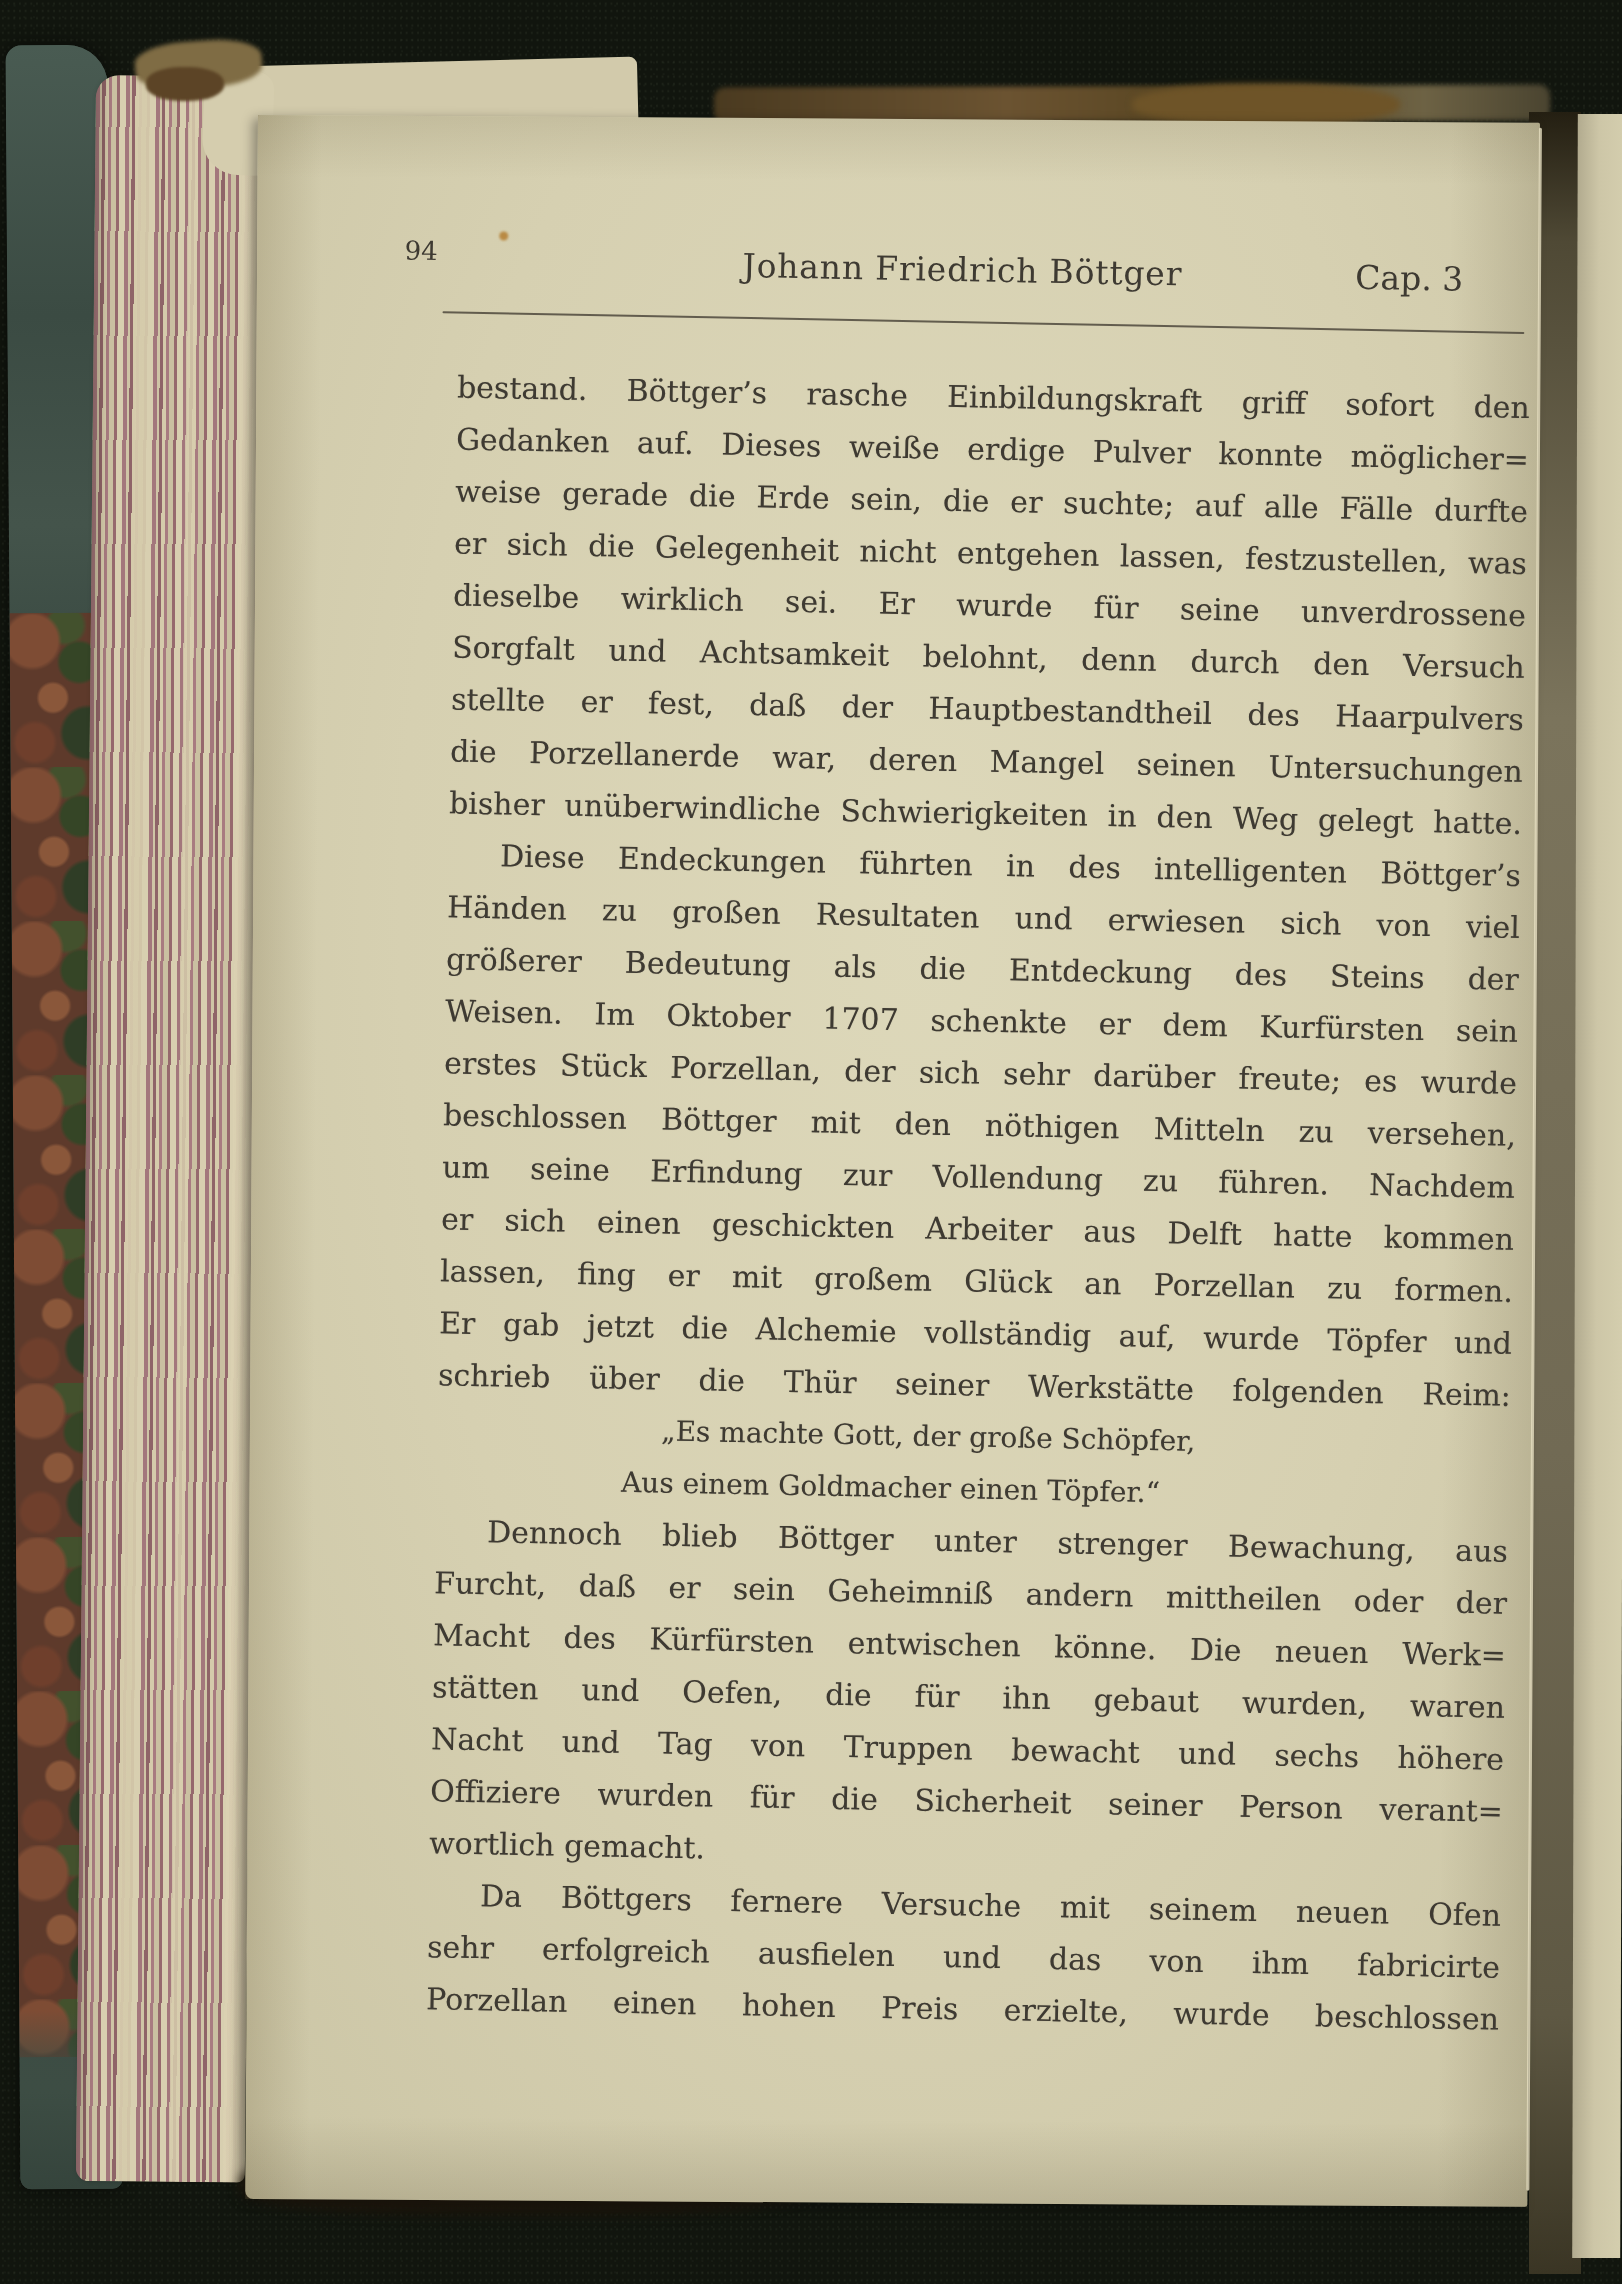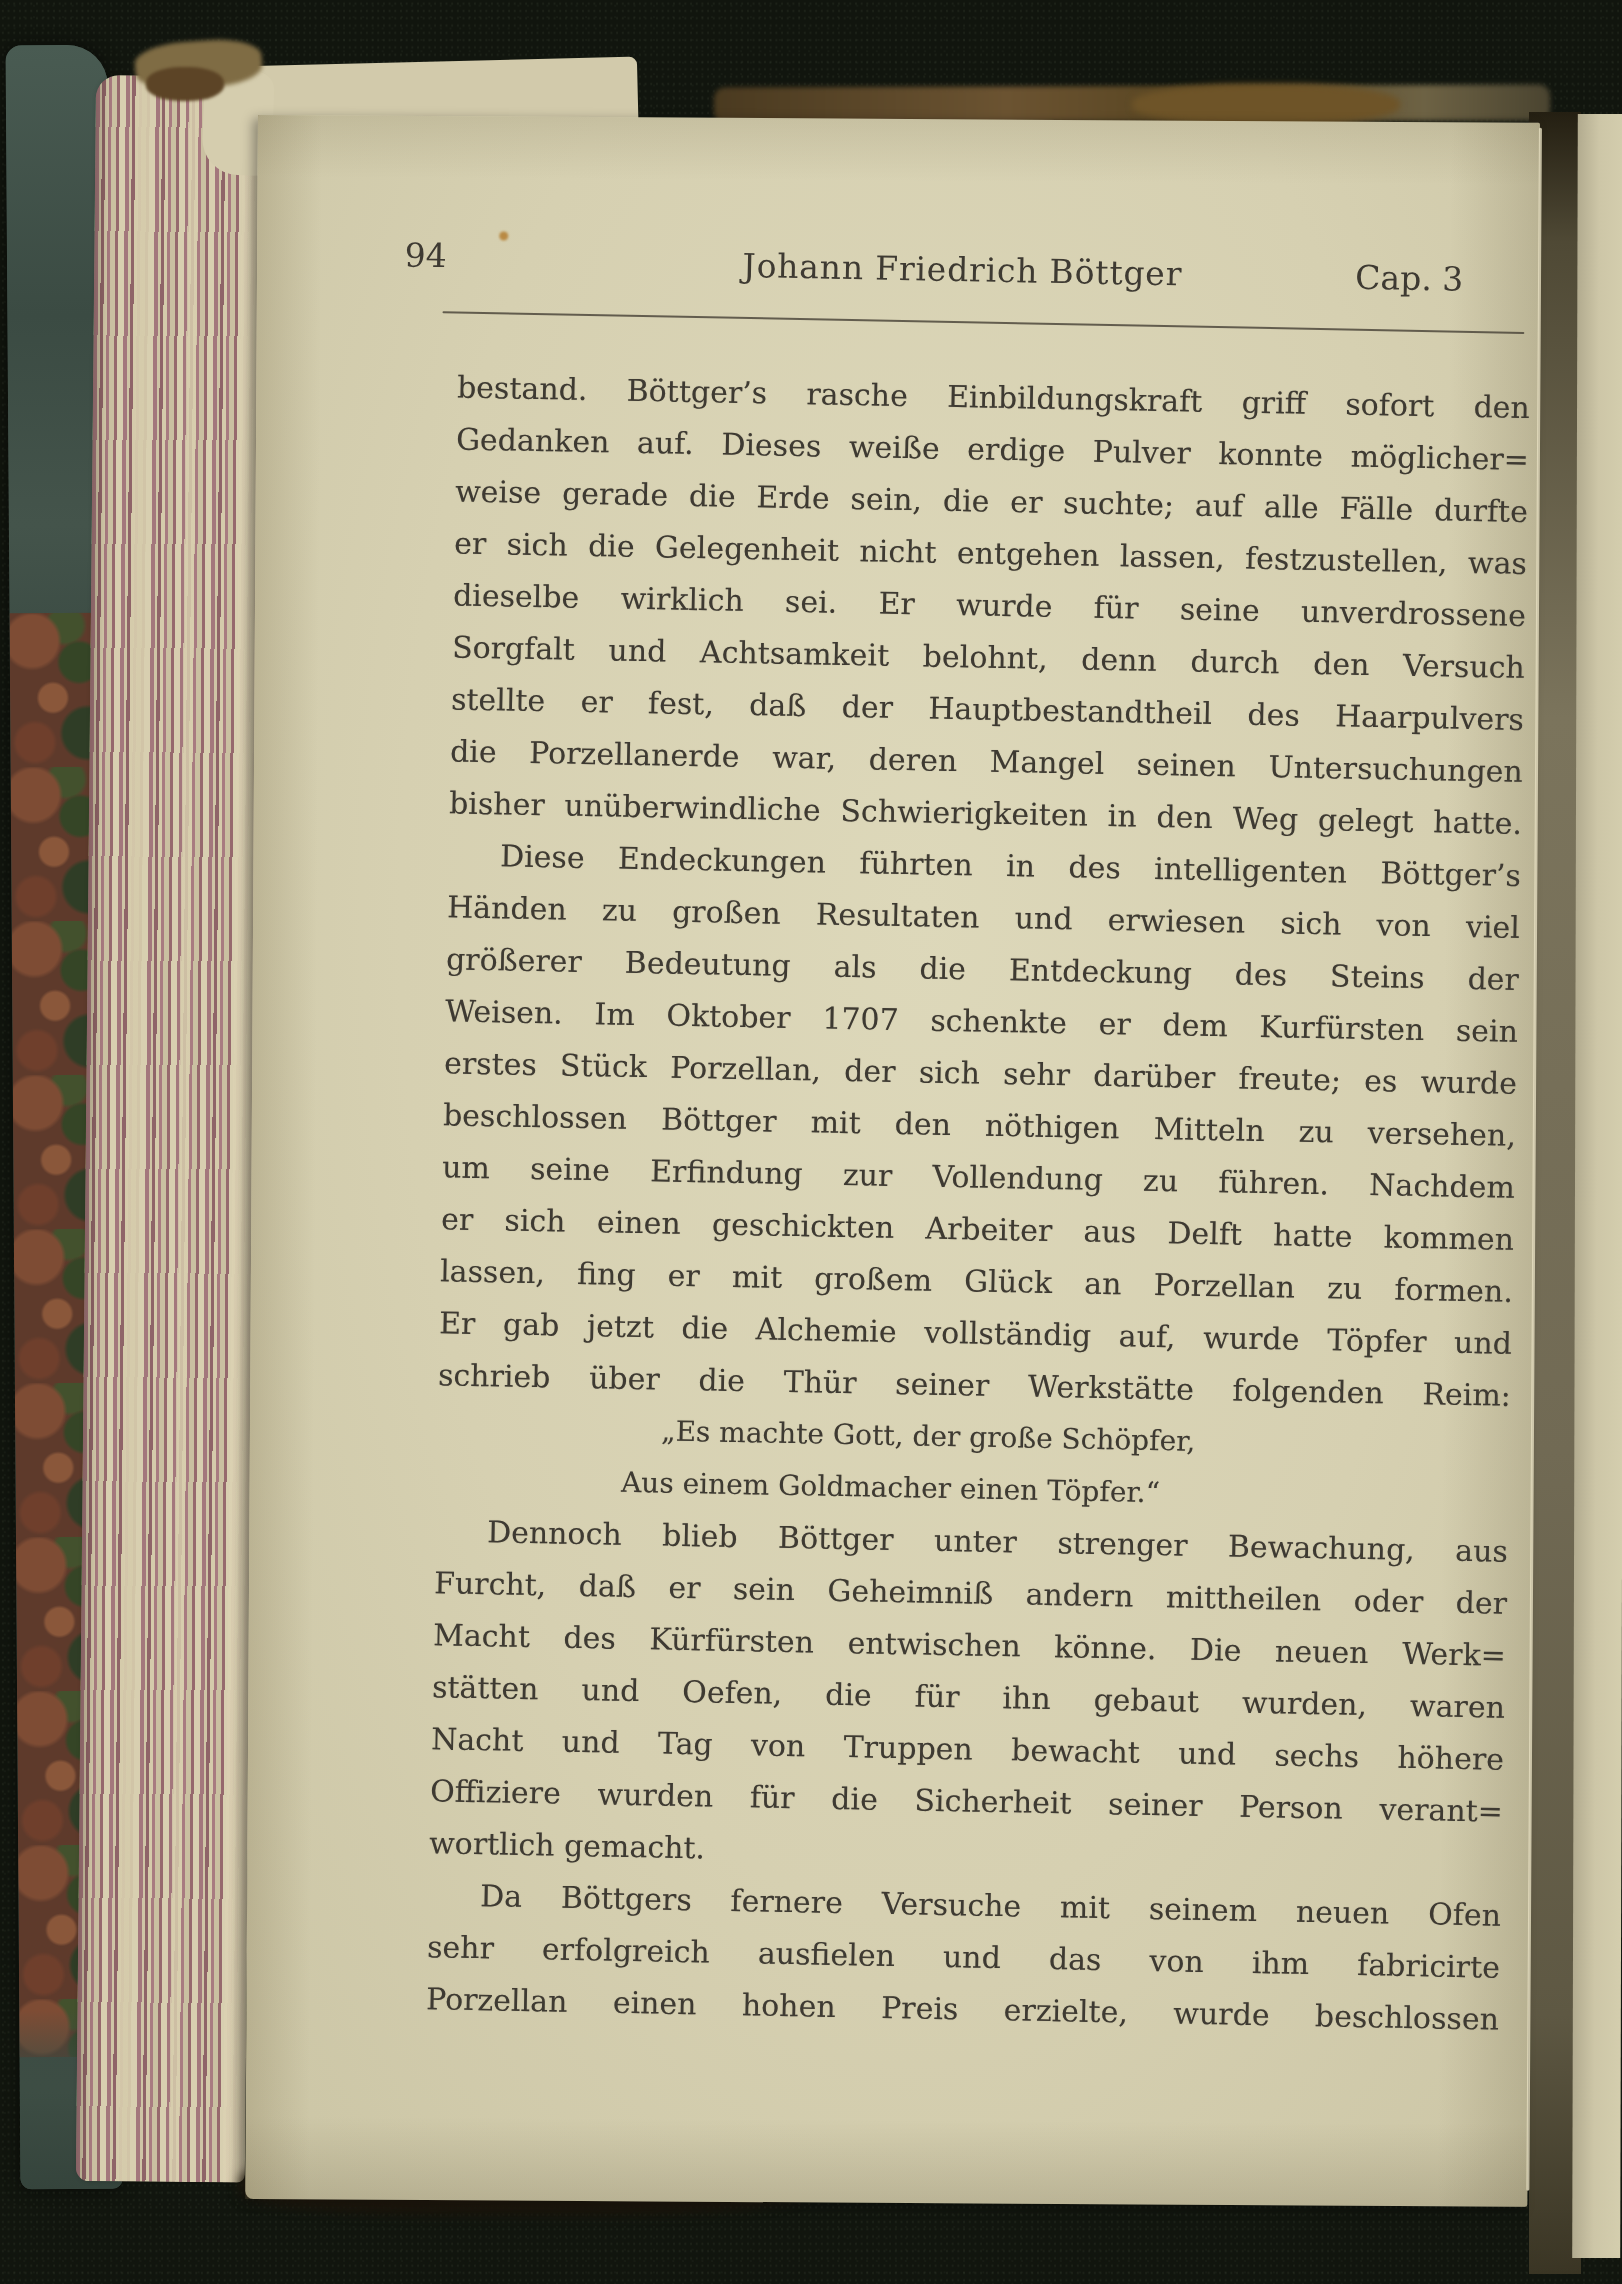--- a/index.html
+++ b/index.html
@@ -117,21 +117,21 @@
   }
   .page::after{content:"";position:absolute;right:-2.4px;top:4.9px;width:3.2px;height:99%;
     background:#e7e0c2;opacity:.8;border-radius:1.6px;}
   .stain-dot{
     position:absolute;left:242px;top:115px;width:9px;height:9px;border-radius:50%;
     background:#b98a44;filter:blur(1.2px);
   }
 
   
   .page-inner{position:absolute;inset:0;transform:rotate(0.75deg);transform-origin:32px 97px;color:#3e3a32;}
-  .pg-num{position:absolute;left:148px;top:118px;font-size:33px;}
+  .pg-num{position:absolute;left:148px;top:118px;font-size:26px;}
   .run-head{position:absolute;left:203px;top:122px;width:1006px;text-align:center;font-size:33px;letter-spacing:0.8px;}
   .cap-label{position:absolute;right:75px;top:122px;font-size:33px;}
   .header-rule{position:absolute;left:187px;top:193px;width:1082px;height:2.4px;background:#4e483c;border-radius:1.6px;opacity:.85;}
 
   .body-text{position:absolute;left:203px;top:243px;width:1073px;font-size:30px;line-height:52px;
     text-shadow:0 0 0.8px rgba(62,58,50,.35);}
   .line{text-align:justify;text-align-last:justify;}
   .line.indent{text-indent:52px;}
   .line.short{text-align-last:left;}
   .vline{text-align:left;text-align-last:left;font-size:28px;}

